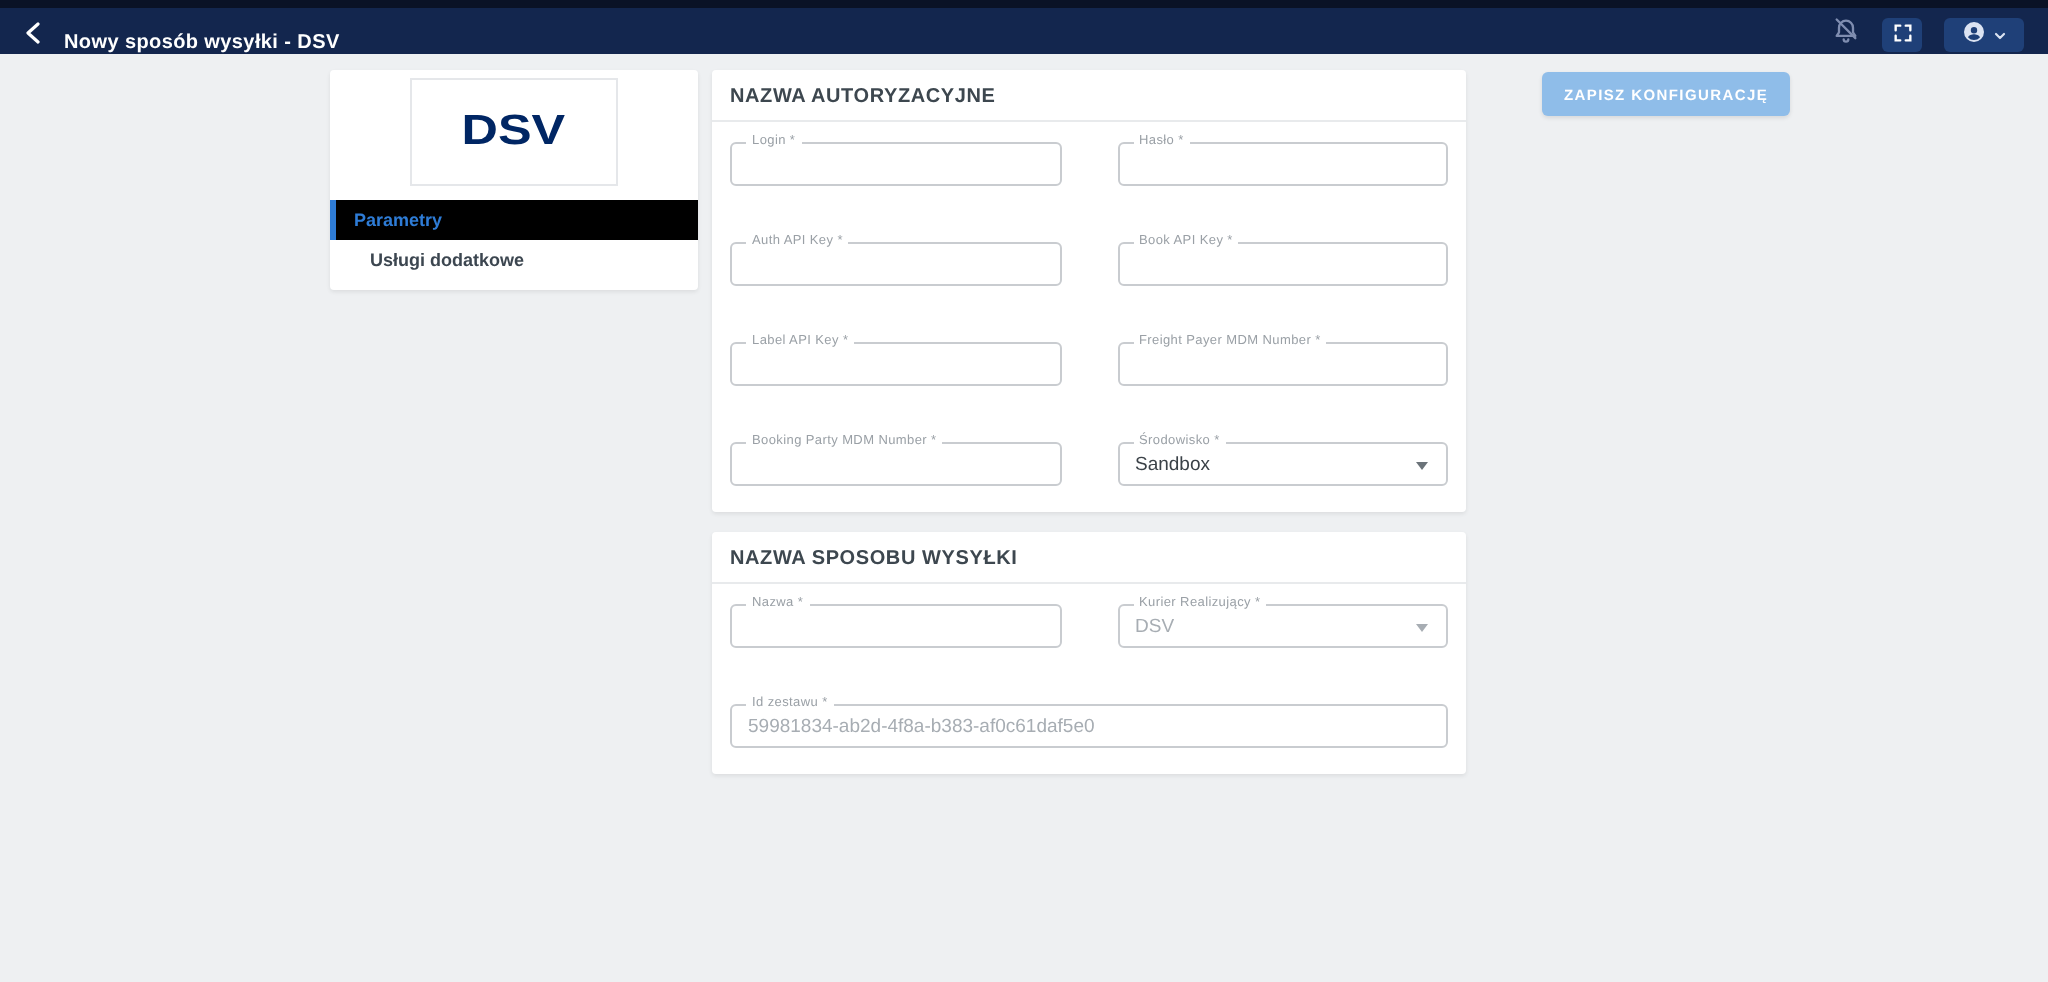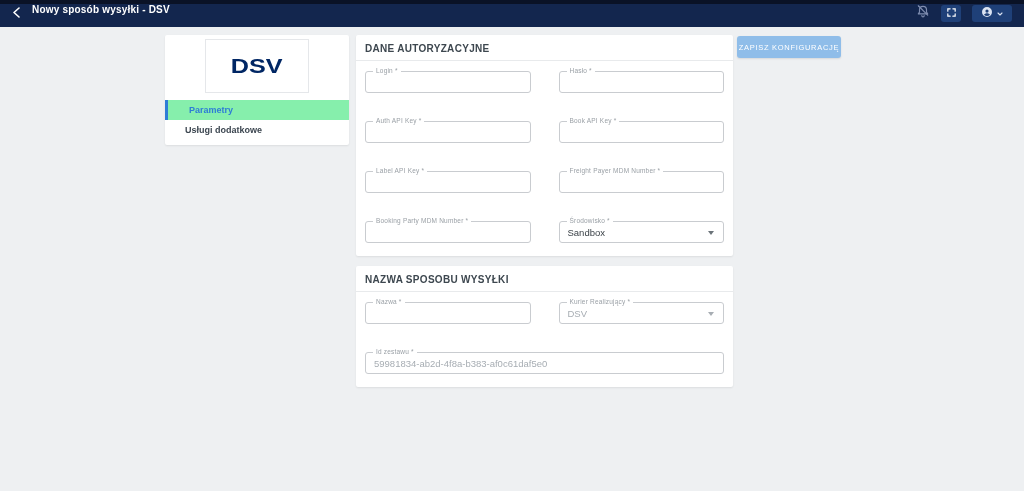--- a/index.html
+++ b/index.html
@@ -9,21 +9,21 @@
     background: #eef0f2;
     font-family: "Liberation Sans", sans-serif;
     overflow: hidden;
   }
 
   
   .topbar {
     position: absolute; top: 0; left: 0; right: 0; height: 27px;
     background: #13264e;
     border-top: 4px solid #0a1226;
-    display: flex; align-items: flex-start;
+    display: flex; align-items: flex-end;
     padding: 0 12px;
   }
   .back-btn { display: flex; align-items: center; cursor: pointer; margin-right: 11px; }
   .topbar-title { color: #ffffff; font-size: 10px; font-weight: 700; letter-spacing: 0.2px; }
   .topbar-right { margin-left: auto; display: flex; align-items: center; gap: 11px; }
   .icon-btn {
     display: flex; align-items: center; justify-content: center;
     height: 17px; border-radius: 3px; cursor: pointer;
   }
   .icon-btn.square { width: 20px; background: #1f4078; }
@@ -48,22 +48,22 @@
     letter-spacing: 0px; transform: scaleY(0.88) scaleX(1.05);
     font-family: "Liberation Sans", sans-serif;
   }
   .menu-item {
     height: 20px; display: flex; align-items: center;
     padding-left: 20px;
     font-size: 9px; font-weight: 700; color: #3c4650;
     cursor: pointer;
   }
   .menu-item.active {
-    background: #86efac; color: #2e7cd6;
-    border-left: 3px solid #2e7cd6; padding-left: 21px;
+    background: #000000; color: #2e7cd6;
+    border-left: 3px solid #2e7cd6; padding-left: 9px;
   }
 
   
   .main-col { position: absolute; left: 356px; top: 35px; width: 377px; }
   .section {
     background: #ffffff; border-radius: 2px;
     box-shadow: 0 1px 2px rgba(0,0,0,0.08);
     margin-bottom: 10px;
   }
   .sec-title {
@@ -100,26 +100,26 @@
     position: absolute; right: 9px; top: 9px;
     width: 0; height: 0;
     border-left: 3.5px solid transparent;
     border-right: 3.5px solid transparent;
     border-top: 4px solid #6b7379;
   }
   .field.disabled .caret { border-top-color: #a7adb3; }
 
   
   .save-btn {
-    position: absolute; left: 737px; top: 36px;
-    width: 104px; height: 22px;
+    position: absolute; left: 771px; top: 36px;
+    width: 124px; height: 22px;
     background: #8fbde9; color: #ffffff;
     border: none; border-radius: 3px;
     font-family: "Liberation Sans", sans-serif;
-    font-size: 7.5px; font-weight: 400; letter-spacing: 0.7px;
+    font-size: 7.5px; font-weight: 700; letter-spacing: 0.7px;
     cursor: pointer;
     box-shadow: 0 1px 2px rgba(0,0,0,0.10);
   }
 </style>
 </head>
 <body>
 
 <div class="topbar">
   <span class="back-btn">
     <span>
@@ -175,21 +175,21 @@
     <span>Parametry</span>
   </div>
   <div class="menu-item">
     <span>Usługi dodatkowe</span>
   </div>
 </div>
 
 <div class="main-col">
 
   <div class="section">
-    <div class="sec-title">DANE AUTORYZACYJNE</div>
+    <div class="sec-title">NAZWA AUTORYZACYJNE</div>
     <div class="sec-body">
       <div class="field">
         <span class="flabel">Login *</span>
         <span class="fvalue"></span>
       </div>
       <div class="field">
         <span class="flabel">Hasło *</span>
         <span class="fvalue"></span>
       </div>
       <div class="field">

